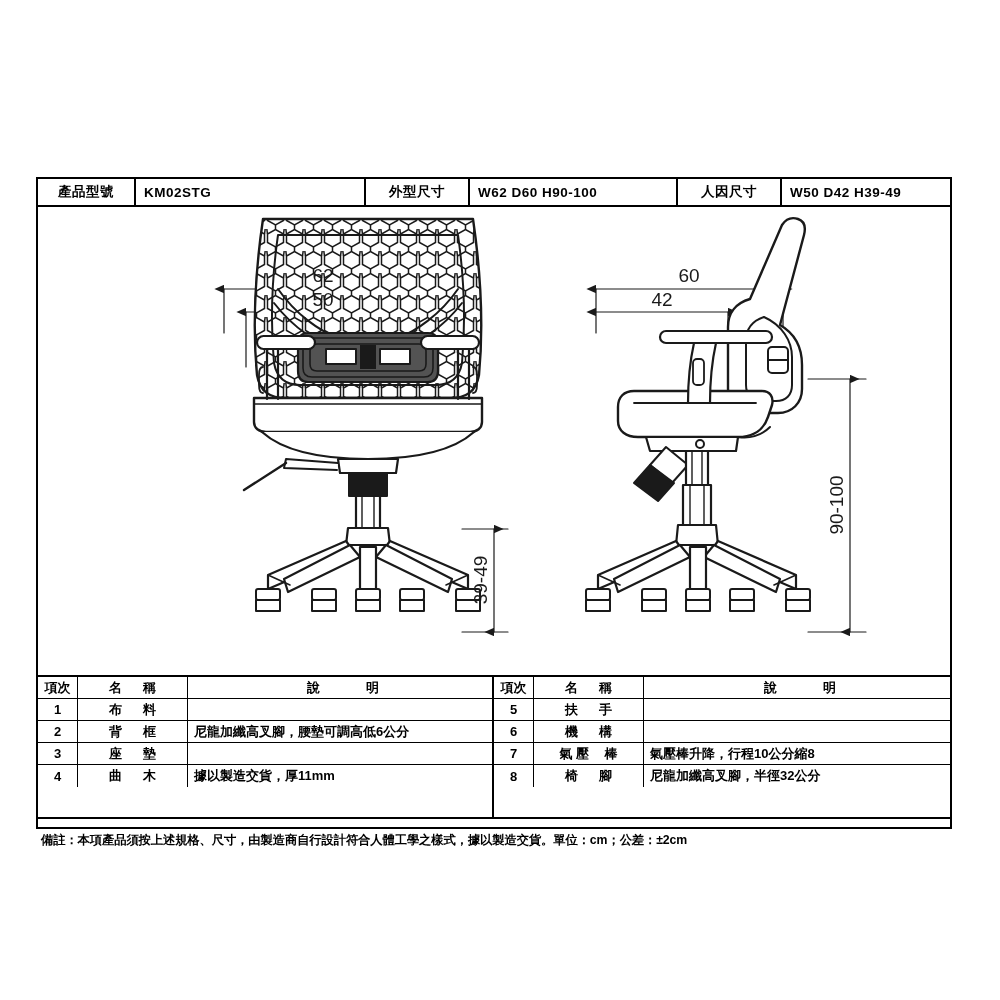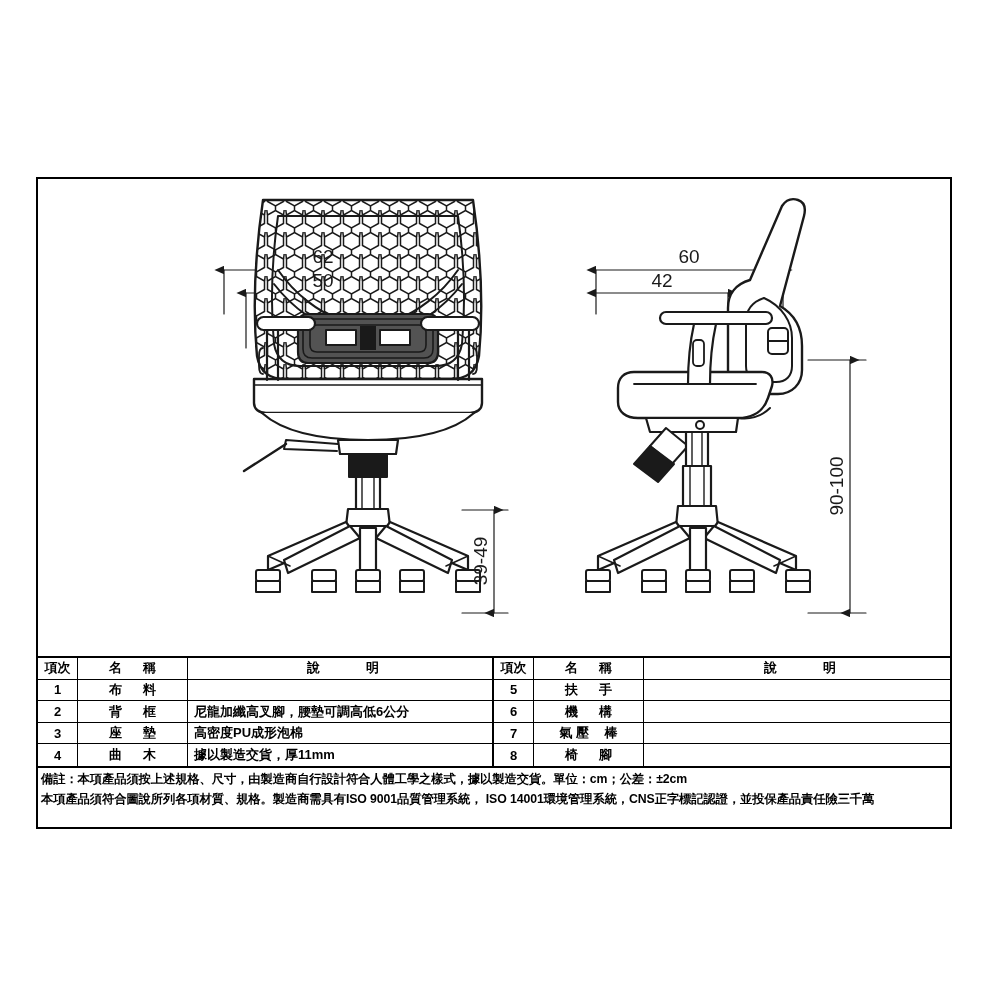--- a/index.html
+++ b/index.html
@@ -62,28 +62,27 @@
   .c-ergo-label  { width: 104px; }
   .c-ergo-value  { flex: 1; }
 
   
   #drawing {
     position: relative;
     height: 470px;
     border-bottom: 2px solid #000;
     box-sizing: border-box;
     overflow: hidden;
-    margin-top: 9px;
   }
   #drawing svg { display: block; }
 
   
   #parts {
     display: flex;
-    height: 110px;
+    height: 142px;
     box-sizing: border-box;
     border-bottom: 2px solid #000;
   }
   .parts-half {
     width: 50%;
     display: flex;
     flex-direction: column;
     box-sizing: border-box;
   }
   .parts-half.left { border-right: 2px solid #000; }
@@ -148,20 +147,28 @@
     font-size: 19px;
     font-weight: normal;
     fill: #1a1a1a;
   }
 </style>
 </head>
 <body>
 
 <div id="sheet">
 
+  <div class="hdr-row">
+    <div class="hdr-cell hdr-label c-model-label">產品型號</div>
+    <div class="hdr-cell hdr-value c-model-value">KM02STG</div>
+    <div class="hdr-cell hdr-label c-outer-label">外型尺寸</div>
+    <div class="hdr-cell hdr-value c-outer-value">W62 D60 H90-100</div>
+    <div class="hdr-cell hdr-label c-ergo-label">人因尺寸</div>
+    <div class="hdr-cell hdr-value c-ergo-value last">W50 D42 H39-49</div>
+  </div>
 
   <div id="drawing">
     <svg width="912" height="468" viewBox="0 0 912 468" xmlns="http://www.w3.org/2000/svg">
       <defs>
         <marker id="arrL" markerWidth="9" markerHeight="7" refX="8" refY="3.5" orient="auto">
           <path d="M8,0 L8,7 L0,3.5 z" fill="#1a1a1a"></path>
         </marker>
         <marker id="arrR" markerWidth="9" markerHeight="7" refX="1" refY="3.5" orient="auto">
           <path d="M1,0 L1,7 L9,3.5 z" fill="#1a1a1a"></path>
         </marker>
@@ -475,21 +482,20 @@
         </div>
         <div class="p-cell p-desc">尼龍加纖高叉腳，腰墊可調高低6公分</div>
       </div>
 
       <div class="p-row">
         <div class="p-cell p-idx">3</div>
         <div class="p-cell p-name">
           <span>座</span>
           <span>墊</span>
         </div>
-        <div class="p-cell p-desc">高密度PU成形泡棉</div>
       </div>
 
       <div class="p-row">
         <div class="p-cell p-idx">4</div>
         <div class="p-cell p-name">
           <span>曲</span>
           <span>木</span>
         </div>
         <div class="p-cell p-desc">據以製造交貨，厚11mm</div>
       </div>
@@ -524,30 +530,31 @@
           <span>構</span>
         </div>
       </div>
 
       <div class="p-row">
         <div class="p-cell p-idx">7</div>
         <div class="p-cell p-name">
           <span>氣 壓</span>
           <span>棒</span>
         </div>
+        <div class="p-cell p-desc">氣壓棒升降，行程10公分縮8</div>
       </div>
 
       <div class="p-row">
         <div class="p-cell p-idx">8</div>
         <div class="p-cell p-name">
           <span>椅</span>
           <span>腳</span>
         </div>
+        <div class="p-cell p-desc">尼龍加纖高叉腳，半徑32公分</div>
       </div>
     </div>
   </div>
 
   <div id="notes">
     <div class="note-line">備註：本項產品須按上述規格、尺寸，由製造商自行設計符合人體工學之樣式，據以製造交貨。單位：cm；公差：±2cm</div>
-    <div class="note-line">本項產品須符合圖說所列各項材質、規格。製造商需具有ISO 9001品質管理系統， ISO 14001環境管理系統，CNS正字標記認證，並投保產品責任險三千萬</div>
   </div>
 
 </div>
 
 </body></html>

